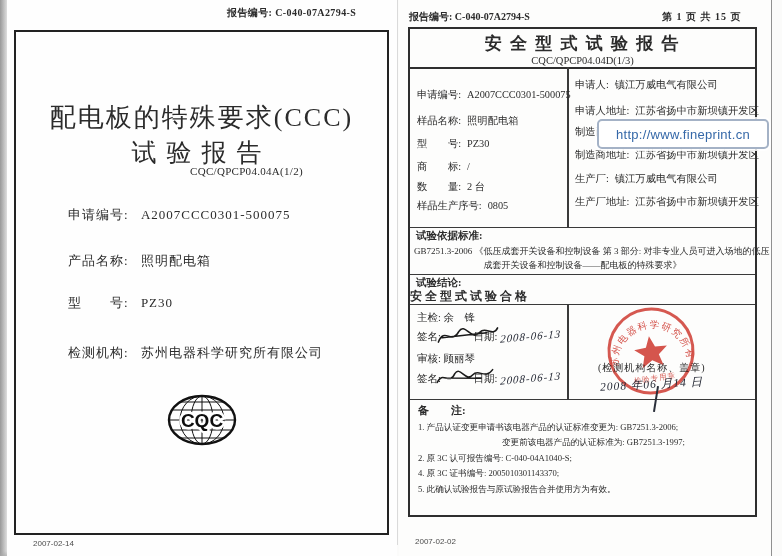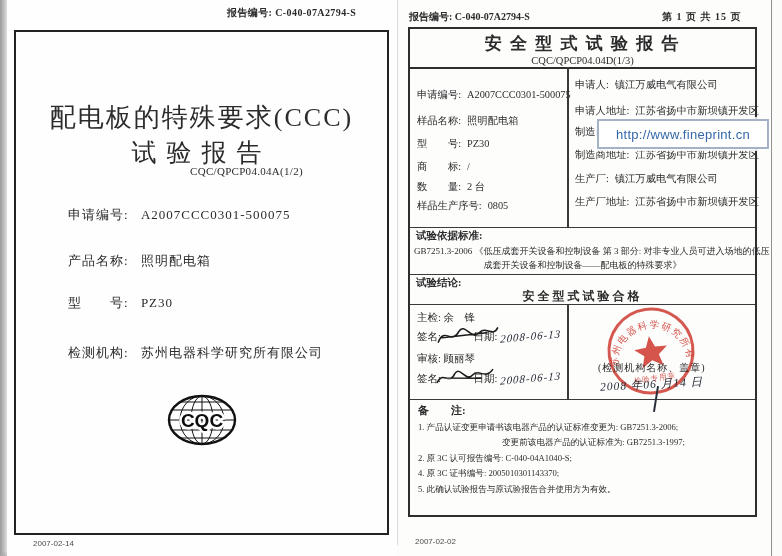--- a/index.html
+++ b/index.html
@@ -43,21 +43,21 @@
   .irow{position:absolute;white-space:nowrap;font-size:10.3px;}
   .irow .lbl{margin-right:6px;}
   .il{left:7px;}
   .ir{left:165px;}
   .sec-std{top:198px;height:47px;border-bottom:1.5px solid #3a3a3a;}
   .std-lbl{position:absolute;left:6px;top:2px;font-size:10.5px;font-weight:bold;}
   .std-l1{position:absolute;left:4px;top:18px;font-size:9px;white-space:nowrap;}
   .std-l2{position:absolute;left:0;top:32px;width:100%;text-align:center;font-size:9px;white-space:nowrap;}
   .sec-con{top:245px;height:30px;border-bottom:1.5px solid #3a3a3a;}
   .con-lbl{position:absolute;left:6px;top:2px;font-size:10.5px;font-weight:bold;}
-  .con-val{position:absolute;left:0;top:14px;width:100%;text-align:center;
+  .con-val{position:absolute;left:0;top:14px;width:100%;
            font-size:12px;font-weight:bold;letter-spacing:3px;}
   .sec-sign{top:275px;height:95px;border-bottom:1.5px solid #3a3a3a;}
   .srow{position:absolute;left:7px;white-space:nowrap;font-size:10.5px;}
   .srow .gap{display:inline-block;width:30px;}
   .hand{display:inline-block;font-style:italic;color:#232733;
         transform:rotate(-5deg) skewX(-8deg);letter-spacing:1px;font-size:11px;}
   .scribble{position:absolute;pointer-events:none;}
   .sec-notes{top:370px;height:116px;}
   .notes-lbl{position:absolute;left:8px;top:4px;font-size:11px;font-weight:bold;}
   .notes-list{position:absolute;left:8px;top:23px;}
@@ -70,21 +70,21 @@
   .stamp{position:absolute;left:202px;top:305px;width:100px;height:92px;
          transform:rotate(-8deg);mix-blend-mode:multiply;opacity:.92;z-index:4;}
   .stamp-caption{position:absolute;left:199px;top:361px;font-size:10px;letter-spacing:1px;z-index:3;}
   .stamp-date{position:absolute;left:201px;top:374px;z-index:5;}
   .stamp-date .hand{font-size:11.5px;transform:rotate(-3deg);}
   .pen-tail{position:absolute;left:256px;top:386px;width:1.5px;height:26px;background:#2a2f3a;
             transform:rotate(9deg);z-index:5;}
 
   
   .watermark{position:absolute;left:198px;top:119px;width:168px;height:26px;background:#fff;
-             border:2px solid #a4b2c6;border-radius:0;z-index:6;
+             border:2px solid #a4b2c6;border-radius:5px;z-index:6;
              box-shadow:0 0 0 2px rgba(255,255,255,.85);
              display:flex;align-items:center;justify-content:center;
              font-family:"Liberation Sans","DejaVu Sans",sans-serif;
              font-size:13px;color:#3568a8;letter-spacing:.3px;cursor:pointer;}
 </style>
 </head>
 <body>
 
 <div class="canvas">
 

